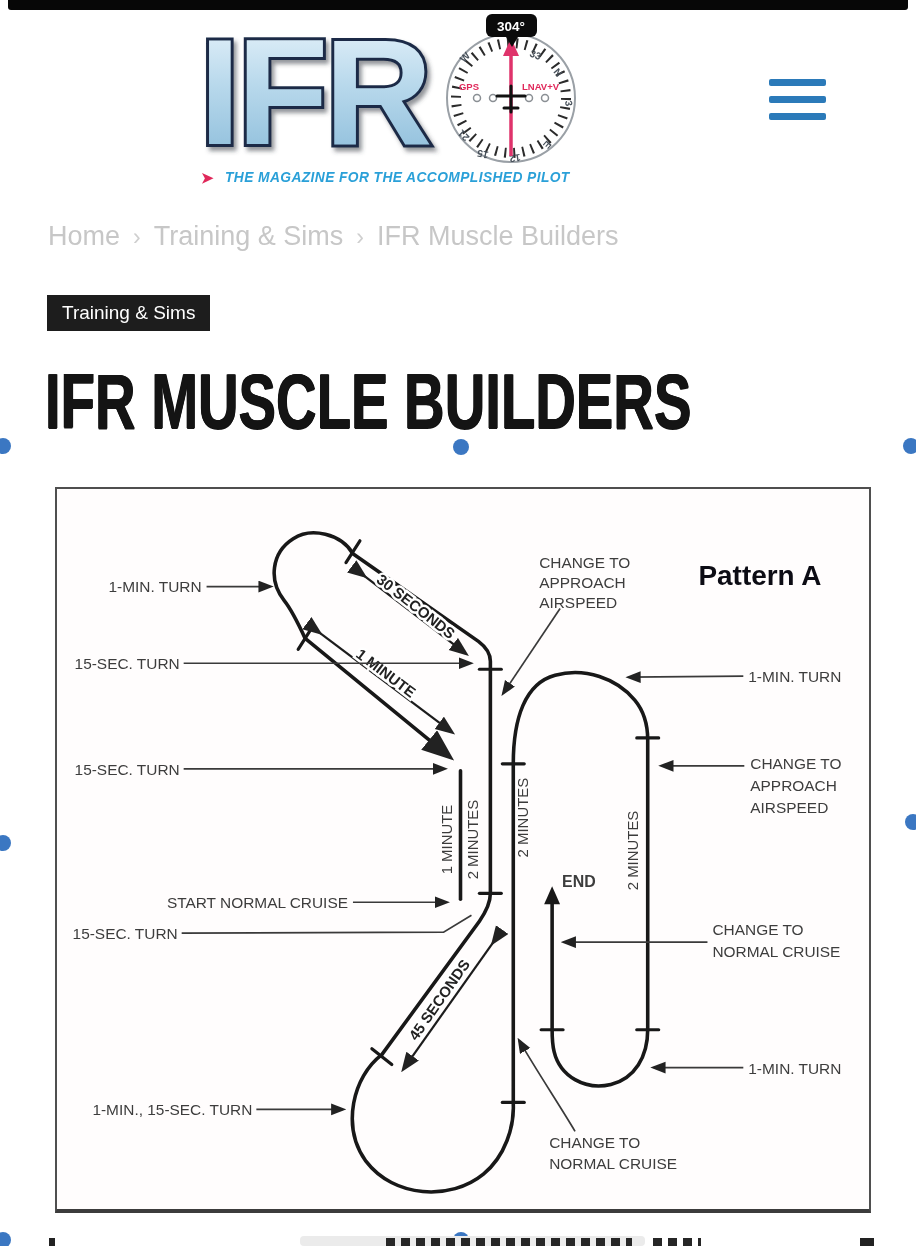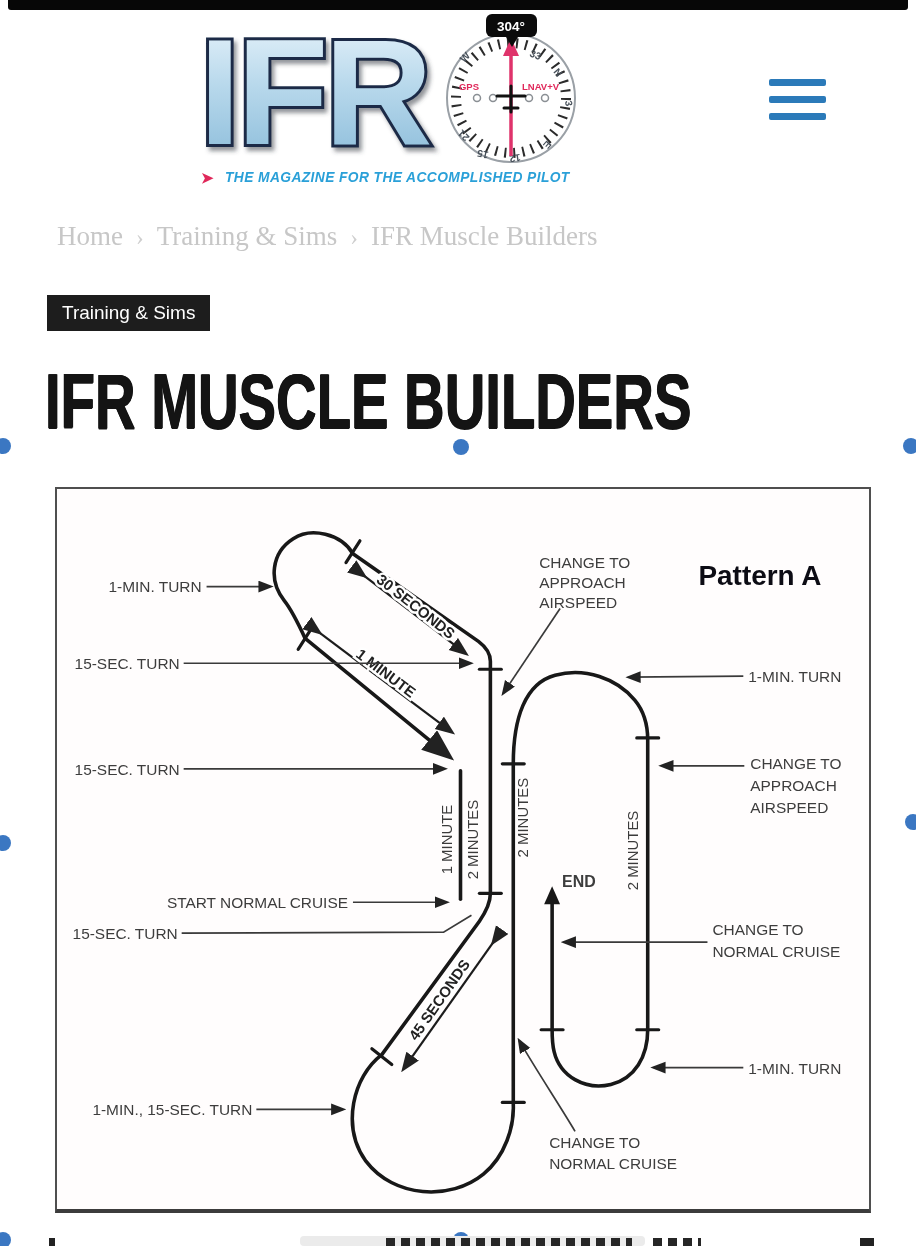--- a/index.html
+++ b/index.html
@@ -3,21 +3,21 @@
 <meta charset="utf-8">
 <style>
   html,body{margin:0;padding:0;background:#fff;}
   #app{position:relative;width:916px;height:1246px;background:#ffffff;overflow:hidden;
        font-family:"Liberation Sans",sans-serif;}
   .topbar{position:absolute;left:8px;top:0;width:900px;height:10px;background:#070707;border-radius:0 0 3px 3px;}
   .logo{position:absolute;left:181px;top:6px;width:424px;height:186px;cursor:pointer;}
   .menu{position:absolute;left:769px;top:79px;width:58px;height:42px;cursor:pointer;}
   .menu .bar{position:absolute;left:0;width:57px;height:7px;border-radius:2px;background:#2b7ab9;}
   .menu .b1{top:0}.menu .b2{top:17px}.menu .b3{top:34px}
-  .breadcrumb{position:absolute;left:57px;top:221px;font-size:27px;color:#c7c7c7;white-space:nowrap;font-family:Liberation Serif, serif;}
+  .breadcrumb{position:absolute;left:48px;top:221px;font-size:27px;color:#c7c7c7;white-space:nowrap;}
   .breadcrumb a{color:#c7c7c7;text-decoration:none;}
   .breadcrumb .sep{margin:0 13px;font-size:23px;color:#cfcfcf;}
   .badge{position:absolute;left:47px;top:295px;height:36px;line-height:36px;padding:0 15px;
          background:#1d1d1d;color:#ffffff;font-size:19px;cursor:pointer;}
   h1.title{position:absolute;left:45px;top:363px;margin:0;font-size:77px;line-height:1;color:#141414;
            font-weight:700;letter-spacing:0px;transform:scaleX(0.73);transform-origin:left top;
            white-space:nowrap;
            text-shadow:0.7px 0 currentColor,-0.7px 0 currentColor,0 0.7px currentColor;}
   .figure{position:absolute;left:55px;top:487px;width:812px;height:720px;background:#fffdfd;
           border:2px solid #4f4f4f;border-bottom:4px solid #3c3c3c;}

